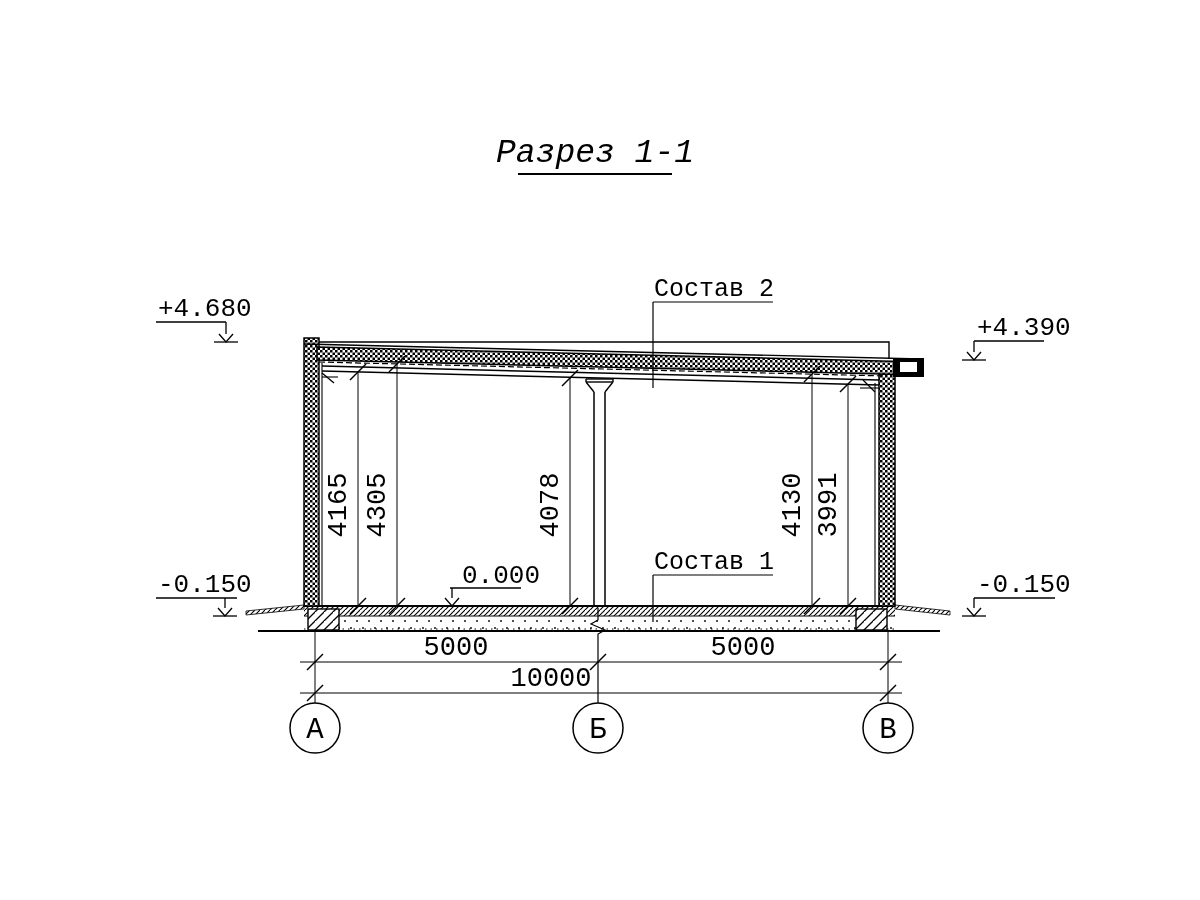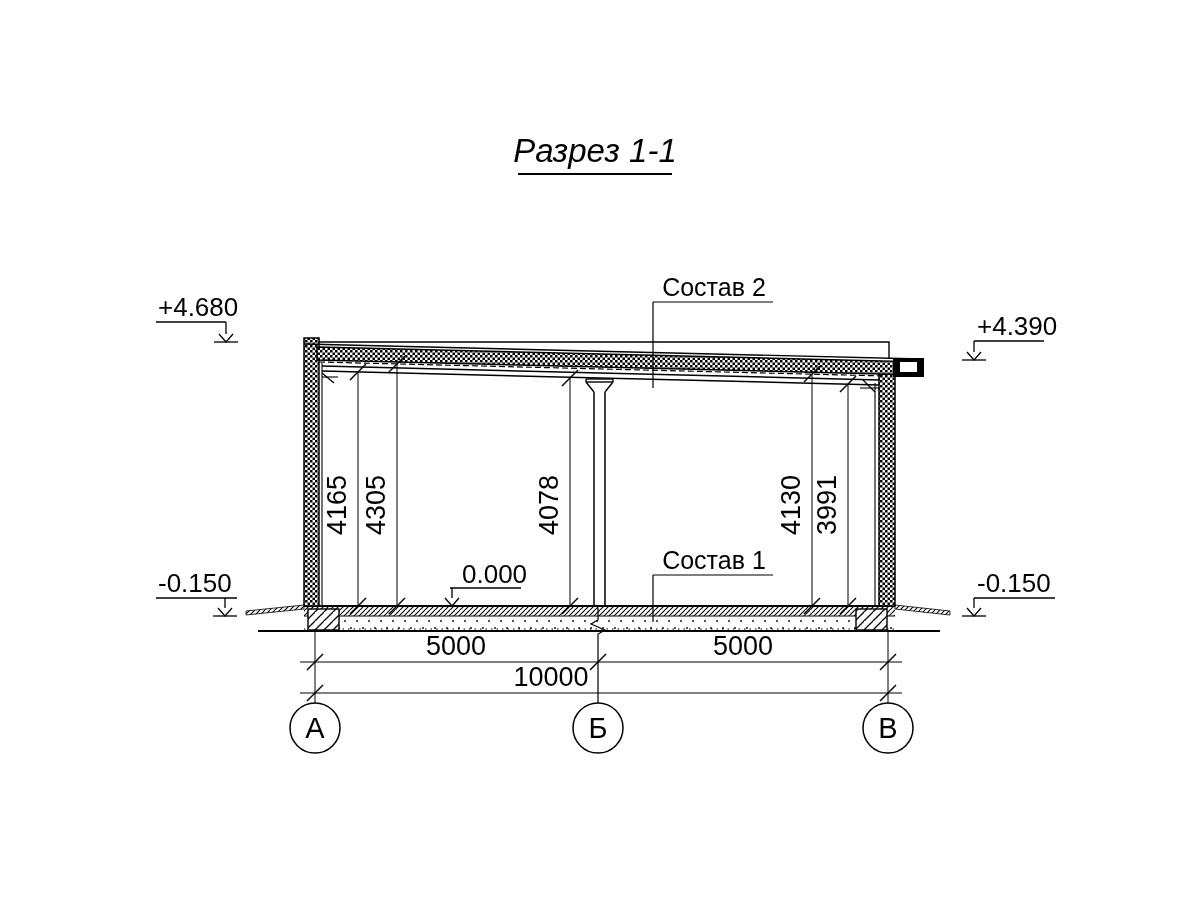--- a/index.html
+++ b/index.html
@@ -1,18 +1,18 @@
 <!DOCTYPE html>
 <html><head>
 <meta charset="utf-8">
 <style>
   html,body{margin:0;padding:0;background:#ffffff;}
   .canvas{
     width:1200px;height:900px;position:relative;background:#ffffff;
-    font-family:Liberation Sans, sans-serif;
+    font-family:Liberation Mono, monospace;
   }
   svg{display:block;}
   text{fill:#000000;}
   .dim-text{font-size:27px;}
   .elev-text{font-size:26px;}
   .leader-text{font-size:25px;}
   .axis-text{font-size:29px;}
   .title-text{font-size:33px;font-style:italic;}
 </style>
 </head>

